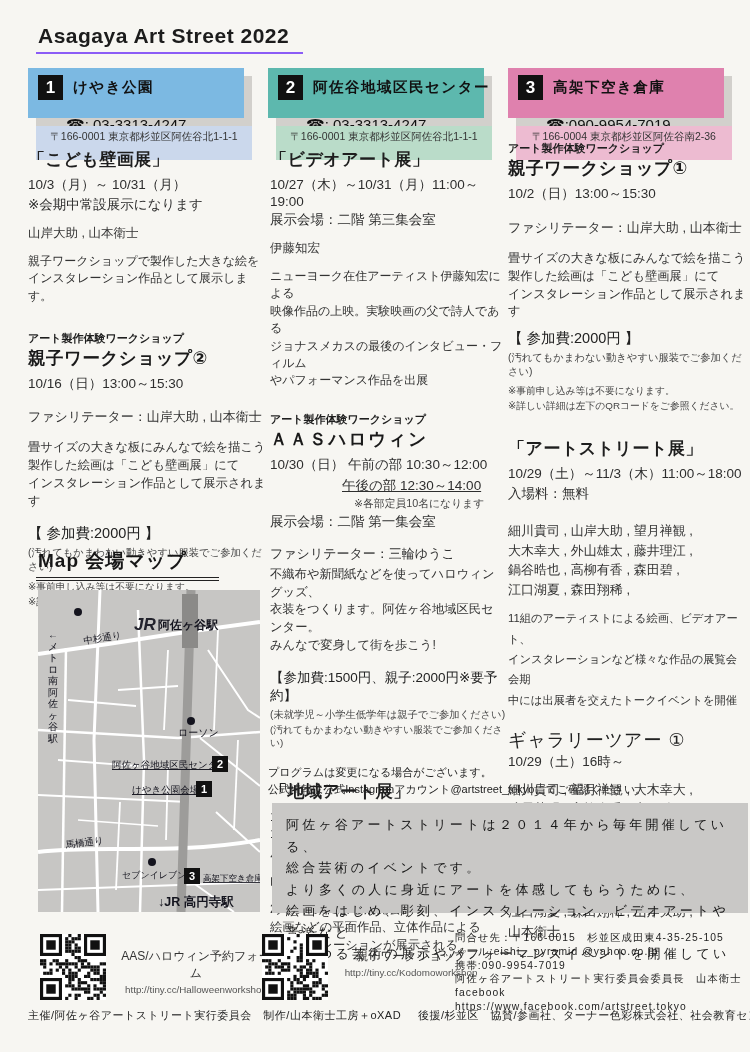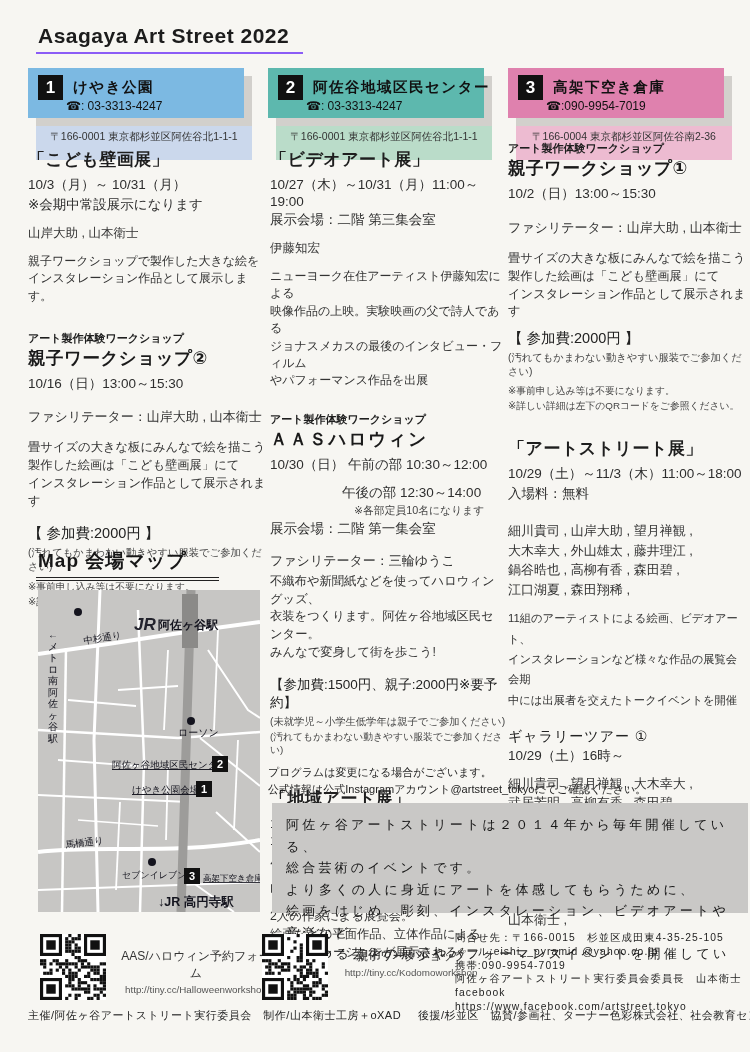--- a/index.html
+++ b/index.html
@@ -12,36 +12,36 @@
   .page-title{font-size:21px;font-weight:bold;letter-spacing:.5px;color:#1c1c1c;
     border-bottom:2px solid #8b5cf6;padding:0 14px 4px 2px;display:inline-block;}
   
   .venue{position:absolute;top:68px;width:216px;height:80px;}
   .venue .shadow{position:absolute;left:8px;top:8px;width:216px;height:50px;}
   .venue .main{position:absolute;left:0;top:0;width:216px;height:50px;}
   .venue .numbox{position:absolute;left:10px;top:7px;width:25px;height:25px;background:#111;
     color:#fff;font-weight:bold;font-size:17px;text-align:center;line-height:25px;}
   .venue .vname{position:absolute;left:45px;top:10px;font-size:14.5px;font-weight:bold;
     letter-spacing:1.5px;color:#111;white-space:nowrap;}
-  .venue .vtel{position:absolute;left:38px;top:31px;font-size:12px;color:#111;}
+  .venue .vtel{position:absolute;left:38px;top:48px;font-size:15px;color:#111;text-decoration:underline;}
   .venue .vaddr{position:absolute;left:8px;top:58px;width:216px;height:34px;
     font-size:10.5px;color:#333;text-align:center;line-height:21px;white-space:nowrap;}
   
   .col{position:absolute;width:238px;}
   .sec-title{font-size:17px;font-weight:bold;color:#1e1e1e;letter-spacing:.5px;}
   .date-line{font-size:13.5px;color:#2e2e2e;margin-top:5px;}
   .sub-line{font-size:13.5px;color:#2e2e2e;margin-top:2px;}
   .artists{font-size:12.5px;color:#333;margin-top:11px;}
   .body-txt{font-size:12px;color:#333;line-height:1.45;margin-top:11px;}
   .ws-label{font-size:11px;font-weight:bold;color:#1e1e1e;margin-top:26px;}
   .ws-title{font-size:17.5px;font-weight:bold;color:#1a1a1a;letter-spacing:.5px;}
   .fee-line{font-size:14.5px;color:#222;margin-top:14px;}
   .fee-note{font-size:10.3px;color:#444;margin-top:3px;}
   .tiny-note{font-size:9.8px;color:#444;margin-top:2px;}
-  .tour-title{font-size:14px;font-weight:400;color:#222;letter-spacing:1px;margin-top:18px;}
+  .tour-title{font-size:18px;font-weight:400;color:#222;letter-spacing:1px;margin-top:18px;}
   
   .map-heading{font-size:19px;font-weight:bold;color:#161616;letter-spacing:1px;
     border-bottom:4px double #222;display:inline-block;padding:0 32px 3px 2px;}
   .map-label{font-size:10px;fill:#14141e;}
   .map-road-label{font-size:9.5px;fill:#14141e;}
   .badge-num{font-size:11px;font-weight:bold;fill:#fff;}
   
   .about-box{position:absolute;left:272px;top:803px;width:476px;height:110px;box-sizing:border-box;
     padding:11px 14px;}
   .about-box div{font-size:13px;letter-spacing:3.2px;line-height:21.5px;color:#161616;}
@@ -186,21 +186,21 @@
   <div class="body-txt">
     <div>ニューヨーク在住アーティスト伊藤知宏による</div>
     <div>映像作品の上映。実験映画の父で詩人である</div>
     <div>ジョナスメカスの最後のインタビュー・フィルム</div>
     <div>やパフォーマンス作品を出展</div>
   </div>
 
   <div class="ws-label" style="margin-top:22px;">アート製作体験ワークショップ</div>
   <div class="ws-title" style="letter-spacing:2px;">ＡＡＳハロウィン</div>
   <div class="date-line">10/30（日） 午前の部 10:30～12:00</div>
-  <div class="date-line" style="margin-top:10px;padding-left:72px;">午後の部 12:30～14:00</div>
+  <div class="date-line" style="margin-top:3px;padding-left:72px;text-decoration:underline;">午後の部 12:30～14:00</div>
   <div class="tiny-note" style="font-size:10.8px;padding-left:84px;">※各部定員10名になります</div>
   <div class="sub-line" style="">展示会場：二階 第一集会室</div>
   <div class="artists" style="font-size:13px;margin-top:14px;">ファシリテーター：三輪ゆうこ</div>
   <div class="body-txt" style="font-size:12.3px;margin-top:3px;">
     <div>不織布や新聞紙などを使ってハロウィングッズ、</div>
     <div>衣装をつくります。阿佐ヶ谷地域区民センター。</div>
     <div>みんなで変身して街を歩こう!</div>
   </div>
   <div class="fee-line" style="font-size:13.5px;">【参加費:1500円、親子:2000円※要予約】</div>
   <div class="fee-note">(未就学児～小学生低学年は親子でご参加ください)</div>

